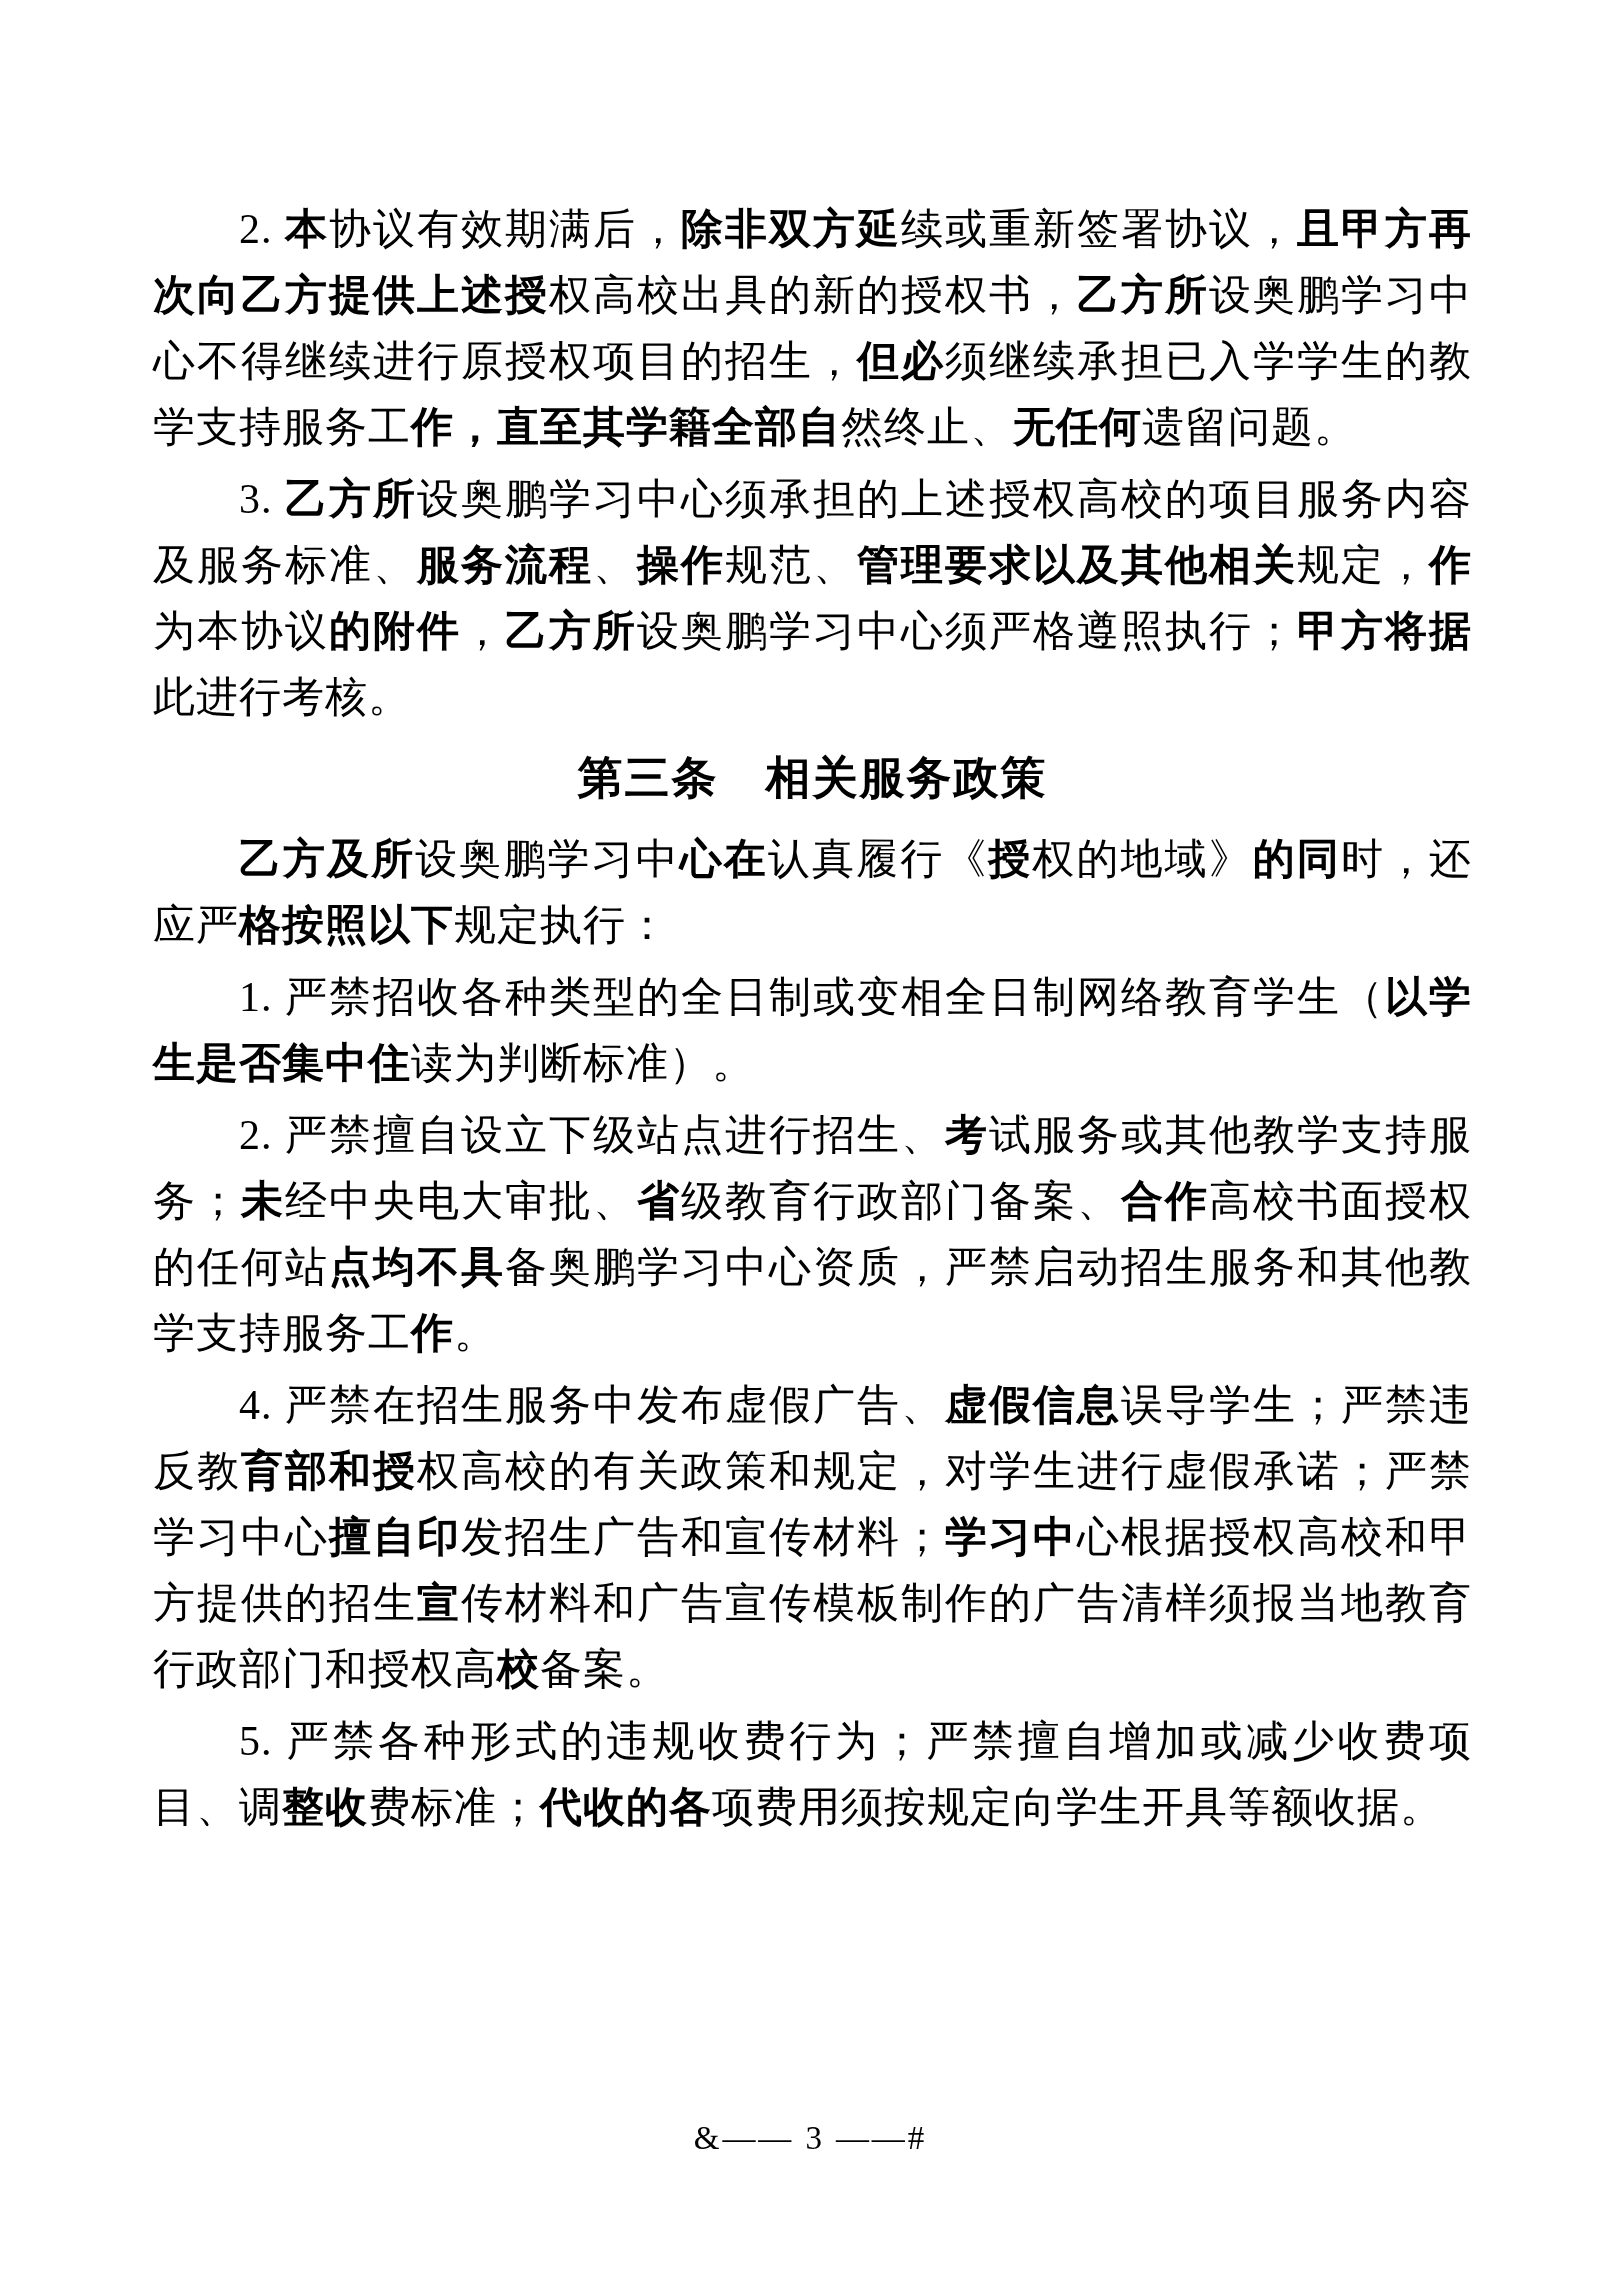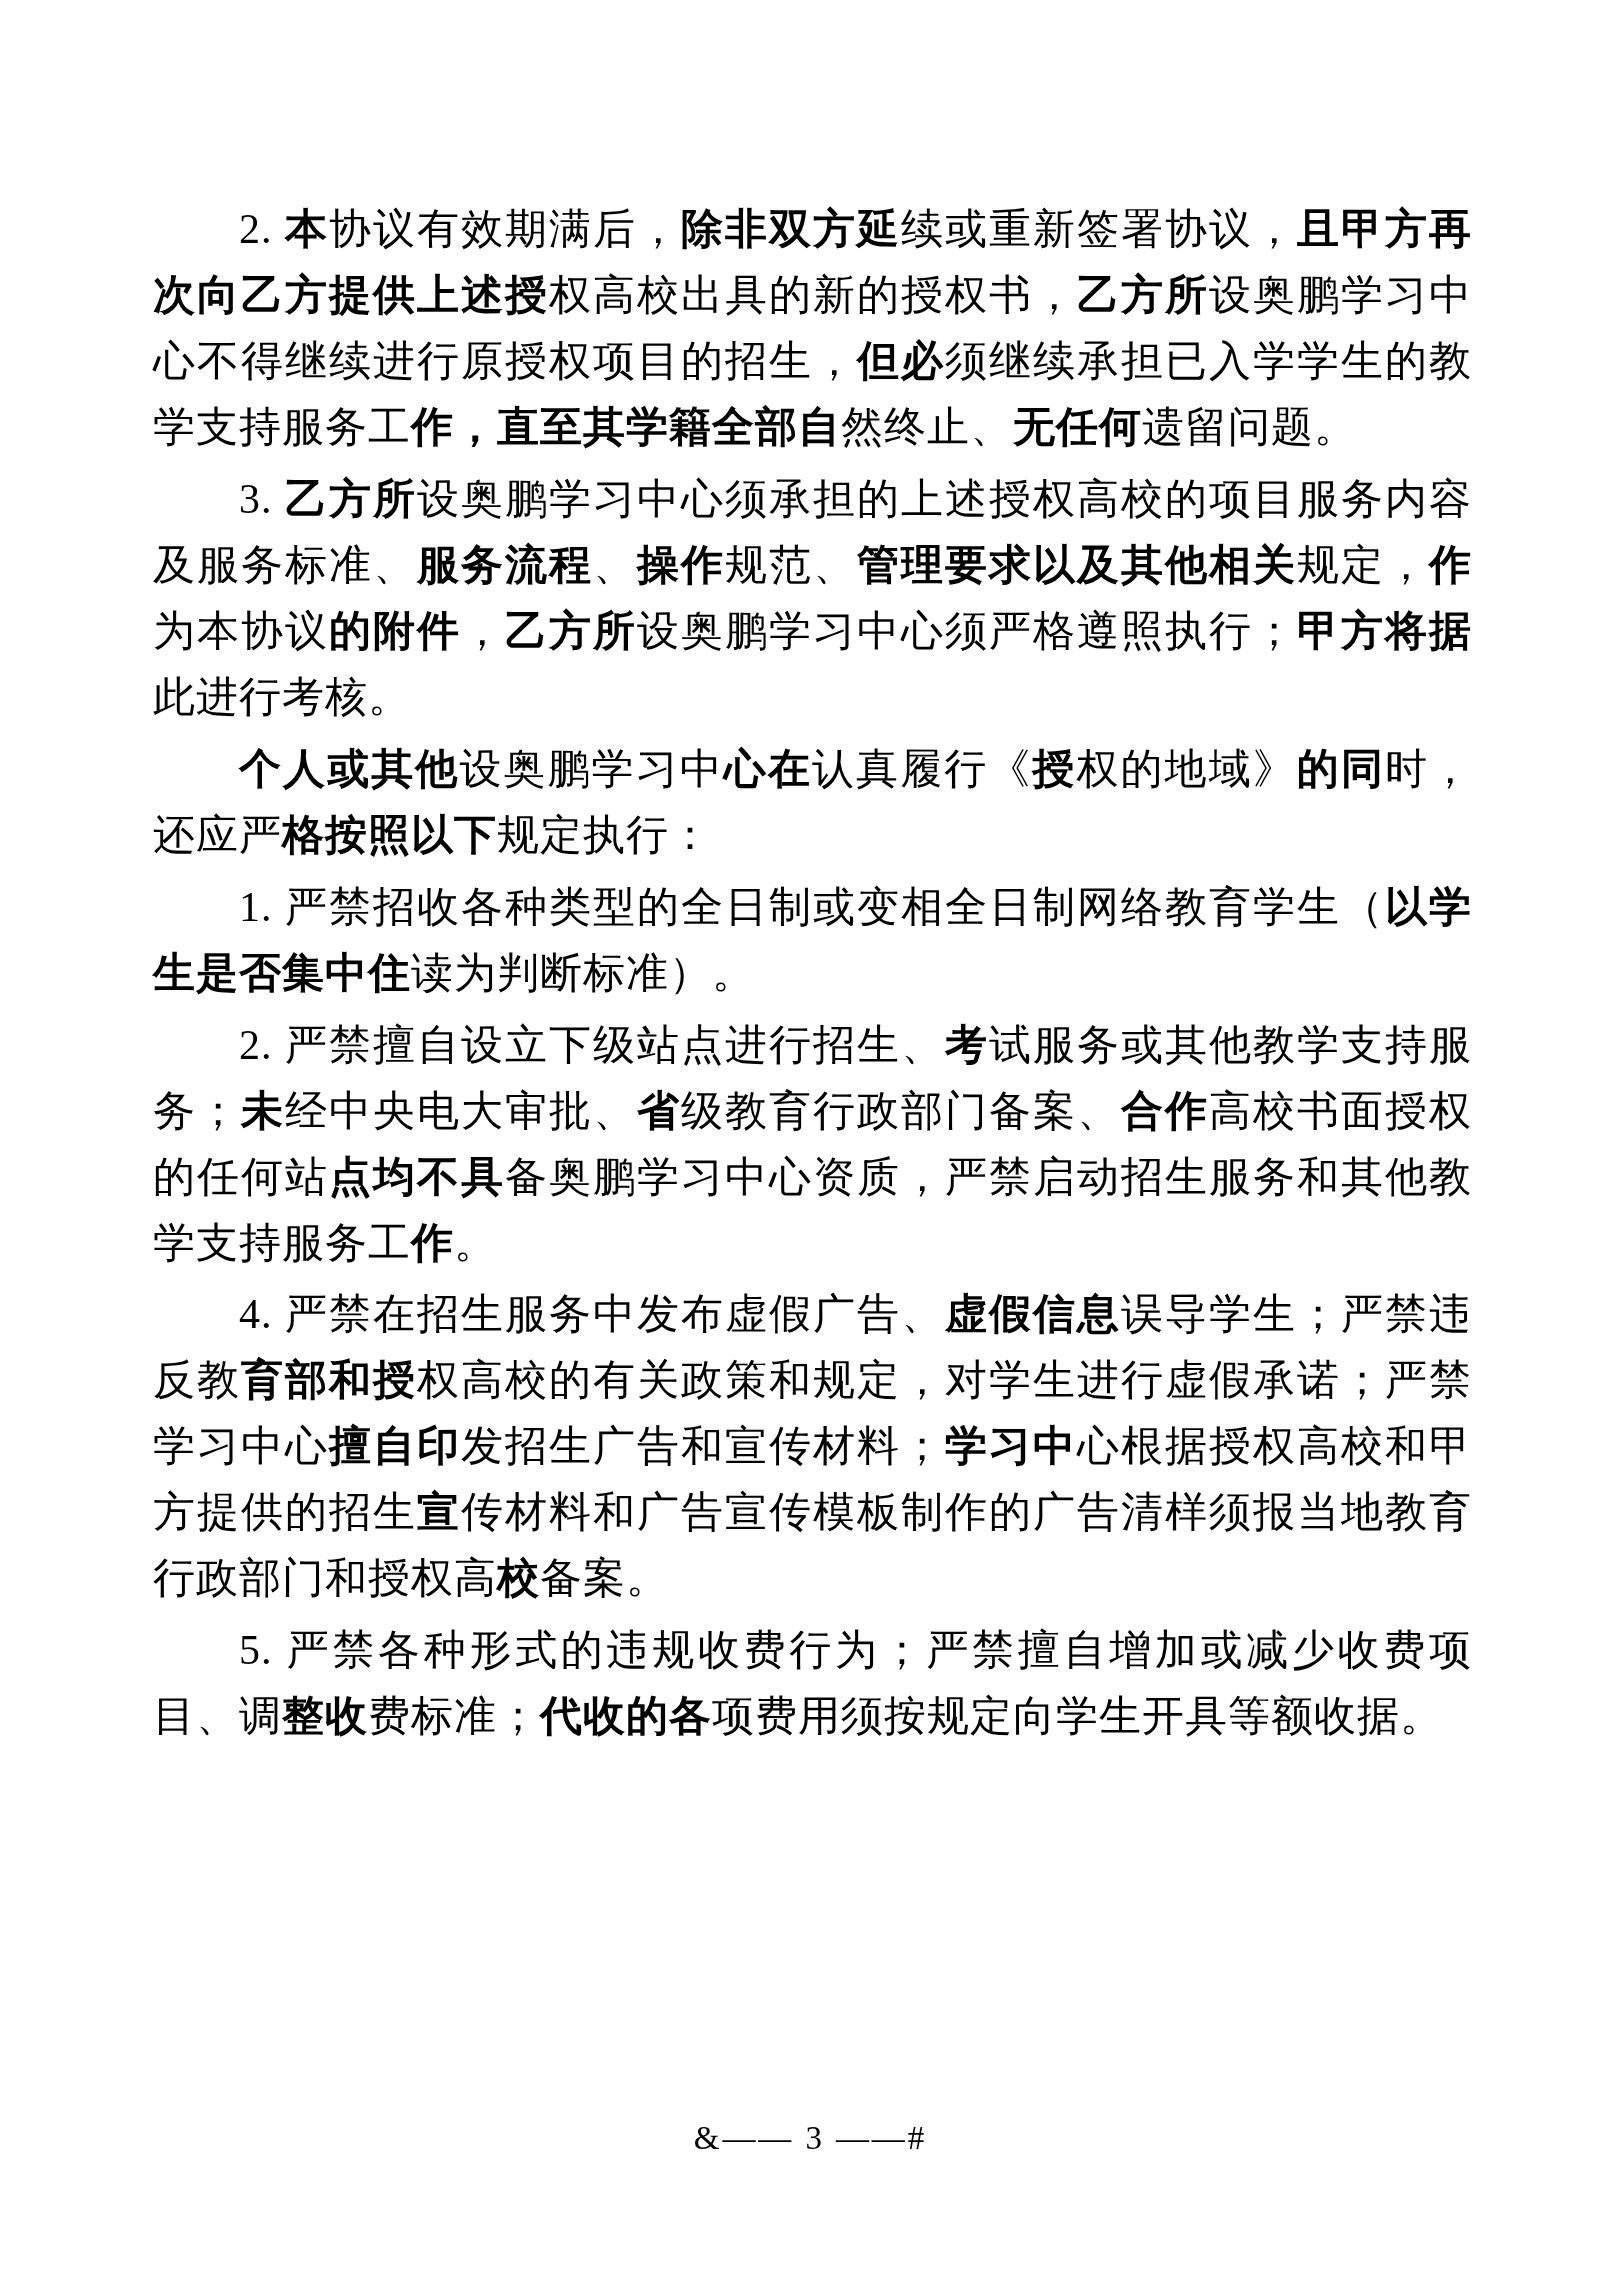--- a/index.html
+++ b/index.html
@@ -49,21 +49,22 @@
     font-family:"Liberation Serif","DejaVu Serif",serif;
   }
 </style>
 </head>
 <body>
 
 <div class="page">
   <main class="content">
       <p class="para"><span class="r">2. </span><span class="b">本</span><span class="r">协议有效期满后，</span><span class="b">除非双方延</span><span class="r">续或重新签署协议，</span><span class="b">且甲方再次向乙方提供上述授</span><span class="r">权高校出具的新的授权书，</span><span class="b">乙方所</span><span class="r">设奥鹏学习中心不得继续进行原授权项目的招生，</span><span class="b">但必</span><span class="r">须继续承担已入学学生的教学支持服务工</span><span class="b">作，直至其学籍全部自</span><span class="r">然终止、</span><span class="b">无任何</span><span class="r">遗留问题。</span></p>
       <p class="para"><span class="r">3. </span><span class="b">乙方所</span><span class="r">设奥鹏学习中心须承担的上述授权高校的项目服务内容及服务标准、</span><span class="b">服务流程</span><span class="r">、</span><span class="b">操作</span><span class="r">规范、</span><span class="b">管理要求以及其他相关</span><span class="r">规定，</span><span class="b">作</span><span class="r">为本协议</span><span class="b">的附件</span><span class="r">，</span><span class="b">乙方所</span><span class="r">设奥鹏学习中心须严格遵照执行；</span><span class="b">甲方将据</span><span class="r">此进行考核。</span></p>
-      <p class="para"><span class="b">个人或其他</span><span class="r">设奥鹏学习中</span><span class="b">心在</span><span class="r">认真履行《</span><span class="b">授</span><span class="r">权的地域》</span><span class="b">的同</span><span class="r">时，还应严</span><span class="b">格按照以下</span><span class="r">规定执行：</span></p>
+      <h2 class="heading"><span class="b">第三条　相关服务政策</span></h2>
+      <p class="para"><span class="b">乙方及所</span><span class="r">设奥鹏学习中</span><span class="b">心在</span><span class="r">认真履行《</span><span class="b">授</span><span class="r">权的地域》</span><span class="b">的同</span><span class="r">时，还应严</span><span class="b">格按照以下</span><span class="r">规定执行：</span></p>
       <p class="para"><span class="r">1. 严禁招收各种类型的全日制或变相全日制网络教育学生（</span><span class="b">以学生是否集中住</span><span class="r">读为判断标准）。</span></p>
       <p class="para"><span class="r">2. 严禁擅自设立下级站点进行招生、</span><span class="b">考</span><span class="r">试服务或其他教学支持服务；</span><span class="b">未</span><span class="r">经中央电大审批、</span><span class="b">省</span><span class="r">级教育行政部门备案、</span><span class="b">合作</span><span class="r">高校书面授权的任何站</span><span class="b">点均不具</span><span class="r">备奥鹏学习中心资质，严禁启动招生服务和其他教学支持服务工</span><span class="b">作</span><span class="r">。</span></p>
       <p class="para"><span class="r">4. 严禁在招生服务中发布虚假广告、</span><span class="b">虚假信息</span><span class="r">误导学生；严禁违反教</span><span class="b">育部和授</span><span class="r">权高校的有关政策和规定，对学生进行虚假承诺；严禁学习中心</span><span class="b">擅自印</span><span class="r">发招生广告和宣传材料；</span><span class="b">学习中</span><span class="r">心根据授权高校和甲方提供的招生</span><span class="b">宣</span><span class="r">传材料和广告宣传模板制作的广告清样须报当地教育行政部门和授权高</span><span class="b">校</span><span class="r">备案。</span></p>
       <p class="para"><span class="r">5. 严禁各种形式的违规收费行为；严禁擅自增加或减少收费项目、调</span><span class="b">整收</span><span class="r">费标准；</span><span class="b">代收的各</span><span class="r">项费用须按规定向学生开具等额收据。</span></p>
     </main>
   <div class="page-footer">
     <span>&amp;—— 3 ——#</span>
   </div>
 </div>
 

